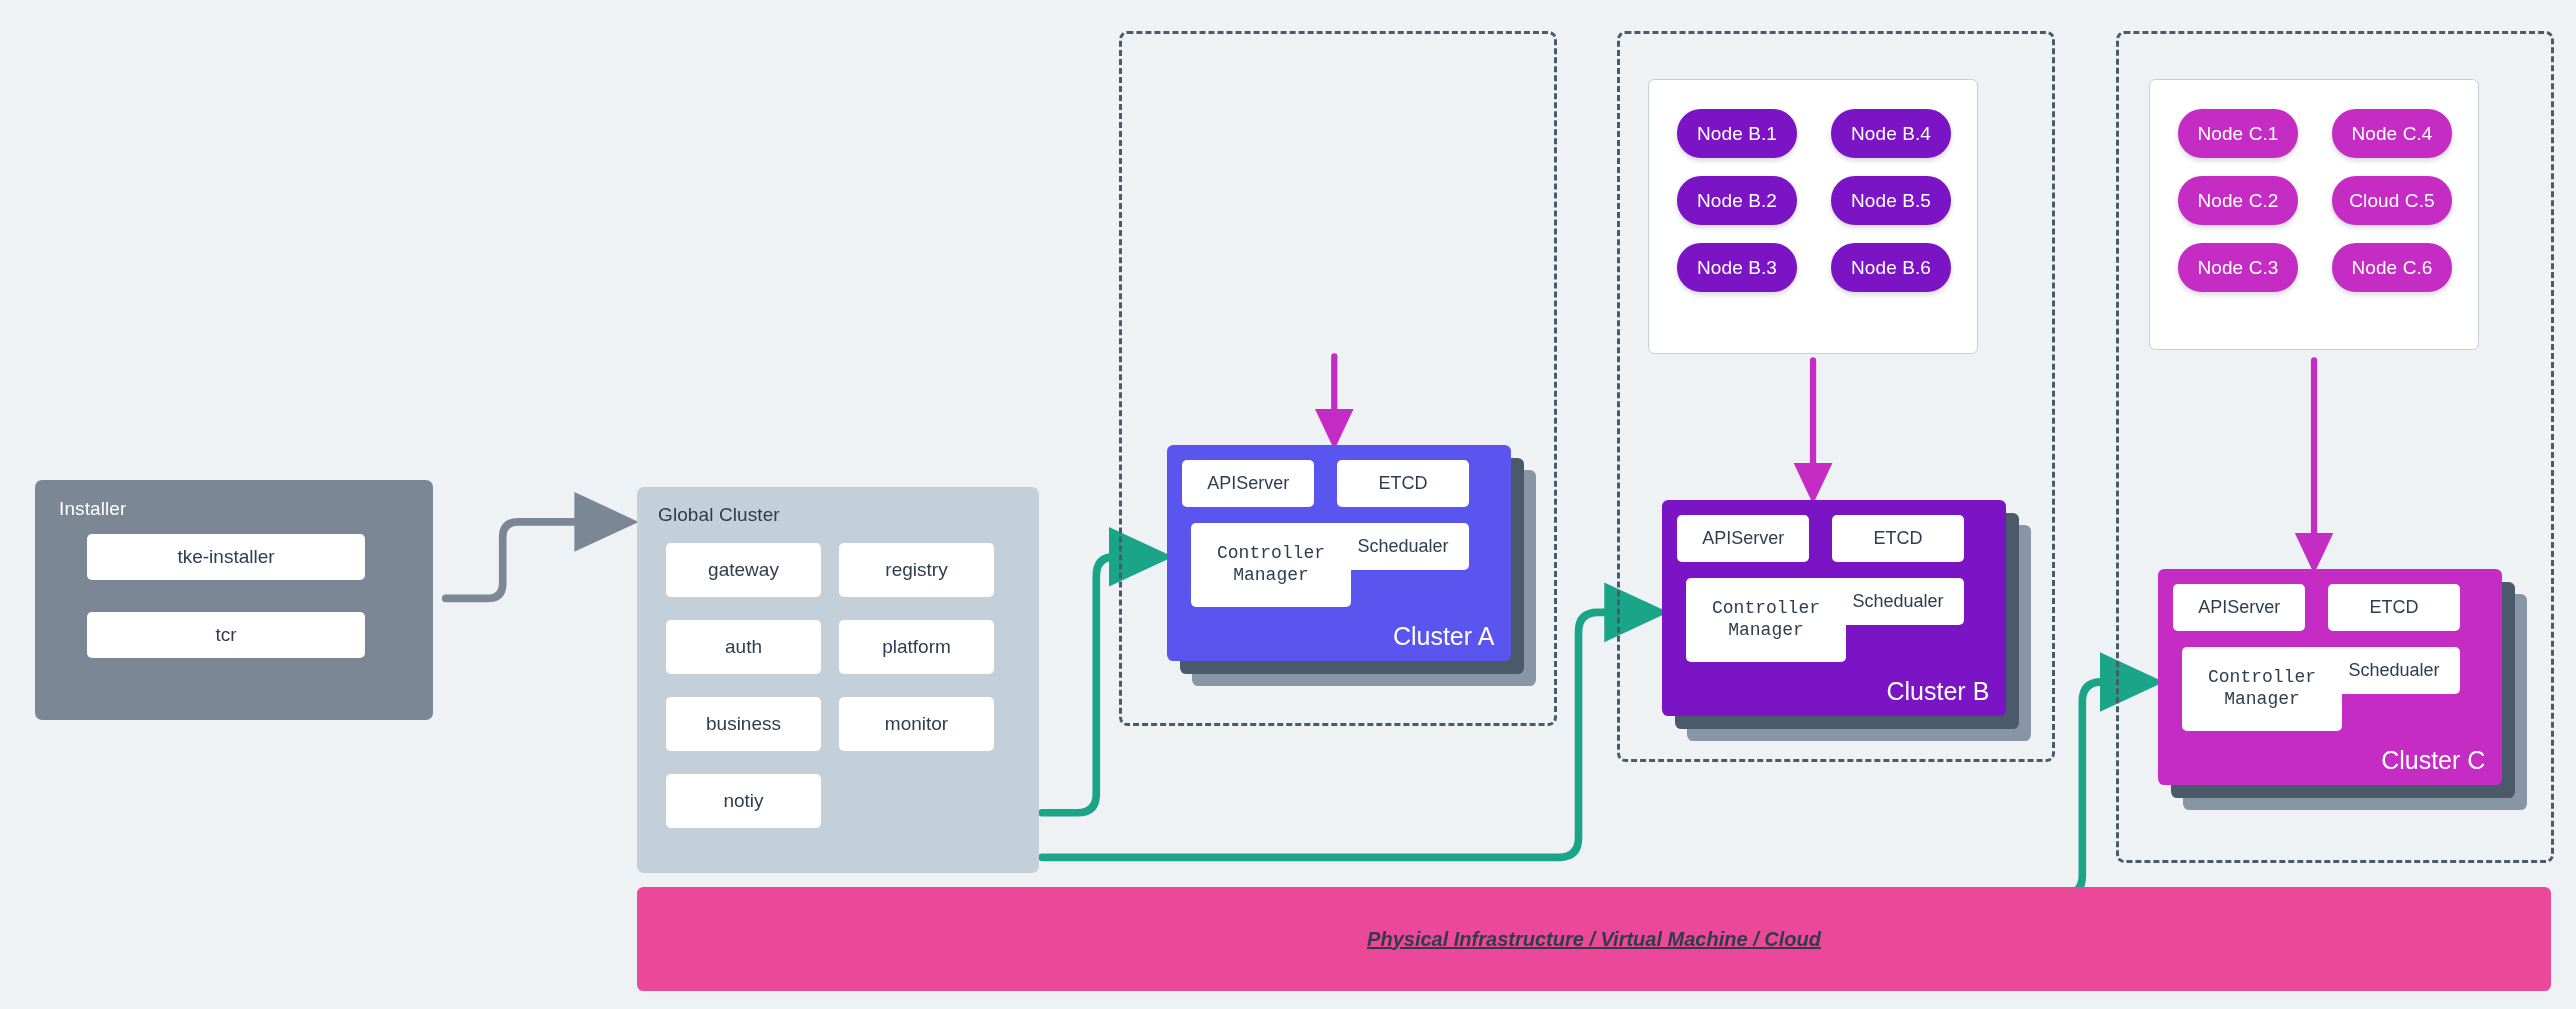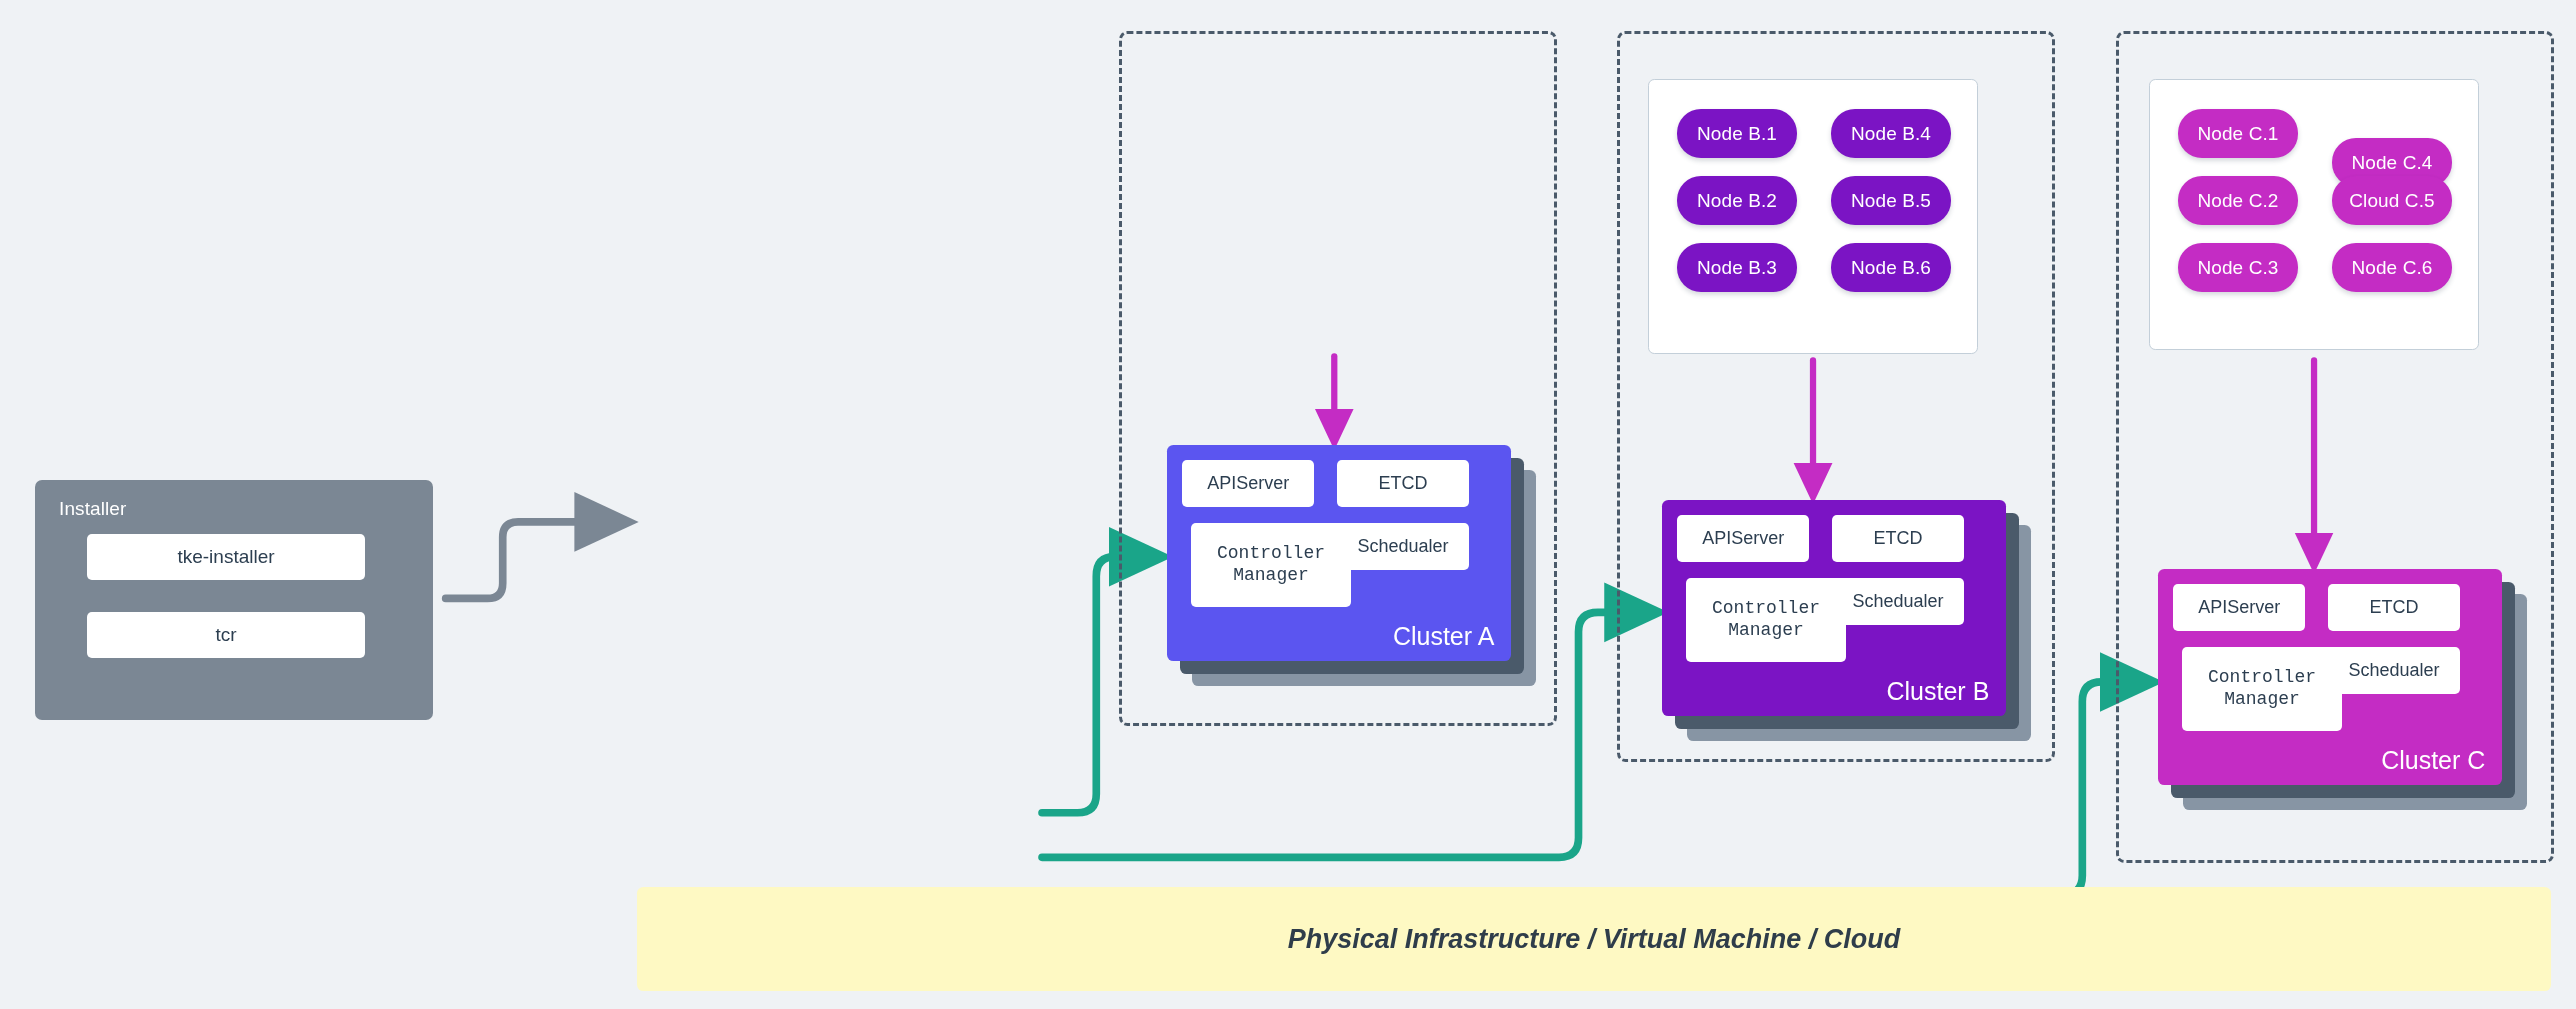--- a/index.html
+++ b/index.html
@@ -100,23 +100,23 @@
     color:#ffffff;font-size:25px;
   }
 
   .cpA{left:1167px;top:445px;}
   .cpB{left:1662px;top:500px;}
   .cpC{left:2158px;top:569px;}
 
   
   .infra{
     left:637px;top:887px;width:1914px;height:104px;
-    background:#fef9c3;border-radius:6.3px;
-    display:flex;align-items:center;justify-content:center;
-    color:#2f3d4a;font-size:27px;font-weight:bold;font-style:italic;
+    background:#ec4899;border-radius:6.3px;
+    display:flex;align-items:center;justify-content:center;
+    color:#2f3d4a;font-size:20px;font-weight:bold;font-style:italic;text-decoration:underline;
   }
 
   svg.wires{position:absolute;left:0;top:0;width:2576px;height:1009px;
             pointer-events:none;overflow:visible;}
 </style>
 </head>
 <body>
 
 <div class="stage">
 
@@ -149,36 +149,46 @@
   <div class="abs zone zoneA"></div>
   <div class="abs zone zoneB"></div>
   <div class="abs zone zoneC"></div>
 
   <div class="abs installer">
     <div class="panel-title">Installer</div>
     <div class="card c1">tke-installer</div>
     <div class="card c2">tcr</div>
   </div>
 
+  <div class="abs global">
+    <div class="panel-title">Global Cluster</div>
+    <div class="svc col1 r1">gateway</div>
+    <div class="svc col2 r1">registry</div>
+    <div class="svc col1 r2">auth</div>
+    <div class="svc col2 r2">platform</div>
+    <div class="svc col1 r3">business</div>
+    <div class="svc col2 r3">monitor</div>
+    <div class="svc col1 r4">notiy</div>
+  </div>
 
 
   <div class="abs pool poolB">
     <div class="node nc1 nr1" style="background: rgb(123, 20, 196);">Node B.1</div>
     <div class="node nc1 nr2" style="background: rgb(123, 20, 196);">Node B.2</div>
     <div class="node nc1 nr3" style="background: rgb(123, 20, 196);">Node B.3</div>
     <div class="node nc2 nr1" style="background: rgb(123, 20, 196);">Node B.4</div>
     <div class="node nc2 nr2" style="background: rgb(123, 20, 196);">Node B.5</div>
     <div class="node nc2 nr3" style="background: rgb(123, 20, 196);">Node B.6</div>
   </div>
 
   <div class="abs pool poolC">
     <div class="node nc1 nr1" style="background: rgb(196, 44, 196);">Node C.1</div>
     <div class="node nc1 nr2" style="background: rgb(196, 44, 196);">Node C.2</div>
     <div class="node nc1 nr3" style="background: rgb(196, 44, 196);">Node C.3</div>
-    <div class="node nc2 nr1" style="background: rgb(196, 44, 196); margin-top: 29px;">Node C.4</div>
+    <div class="node nc2 nr1" style="background: rgb(196, 44, 196);">Node C.4</div>
     <div class="node nc2 nr2" style="background: rgb(196, 44, 196);">Cloud C.5</div>
     <div class="node nc2 nr3" style="background: rgb(196, 44, 196);">Node C.6</div>
   </div>
 
   <div class="cp-wrap cpA">
     <div class="cp-sh2"></div>
     <div class="cp-sh1"></div>
     <div class="cp" style="background: rgb(91, 85, 240);">
       <div class="box b-api">APIServer</div>
       <div class="box b-etcd">ETCD</div>

